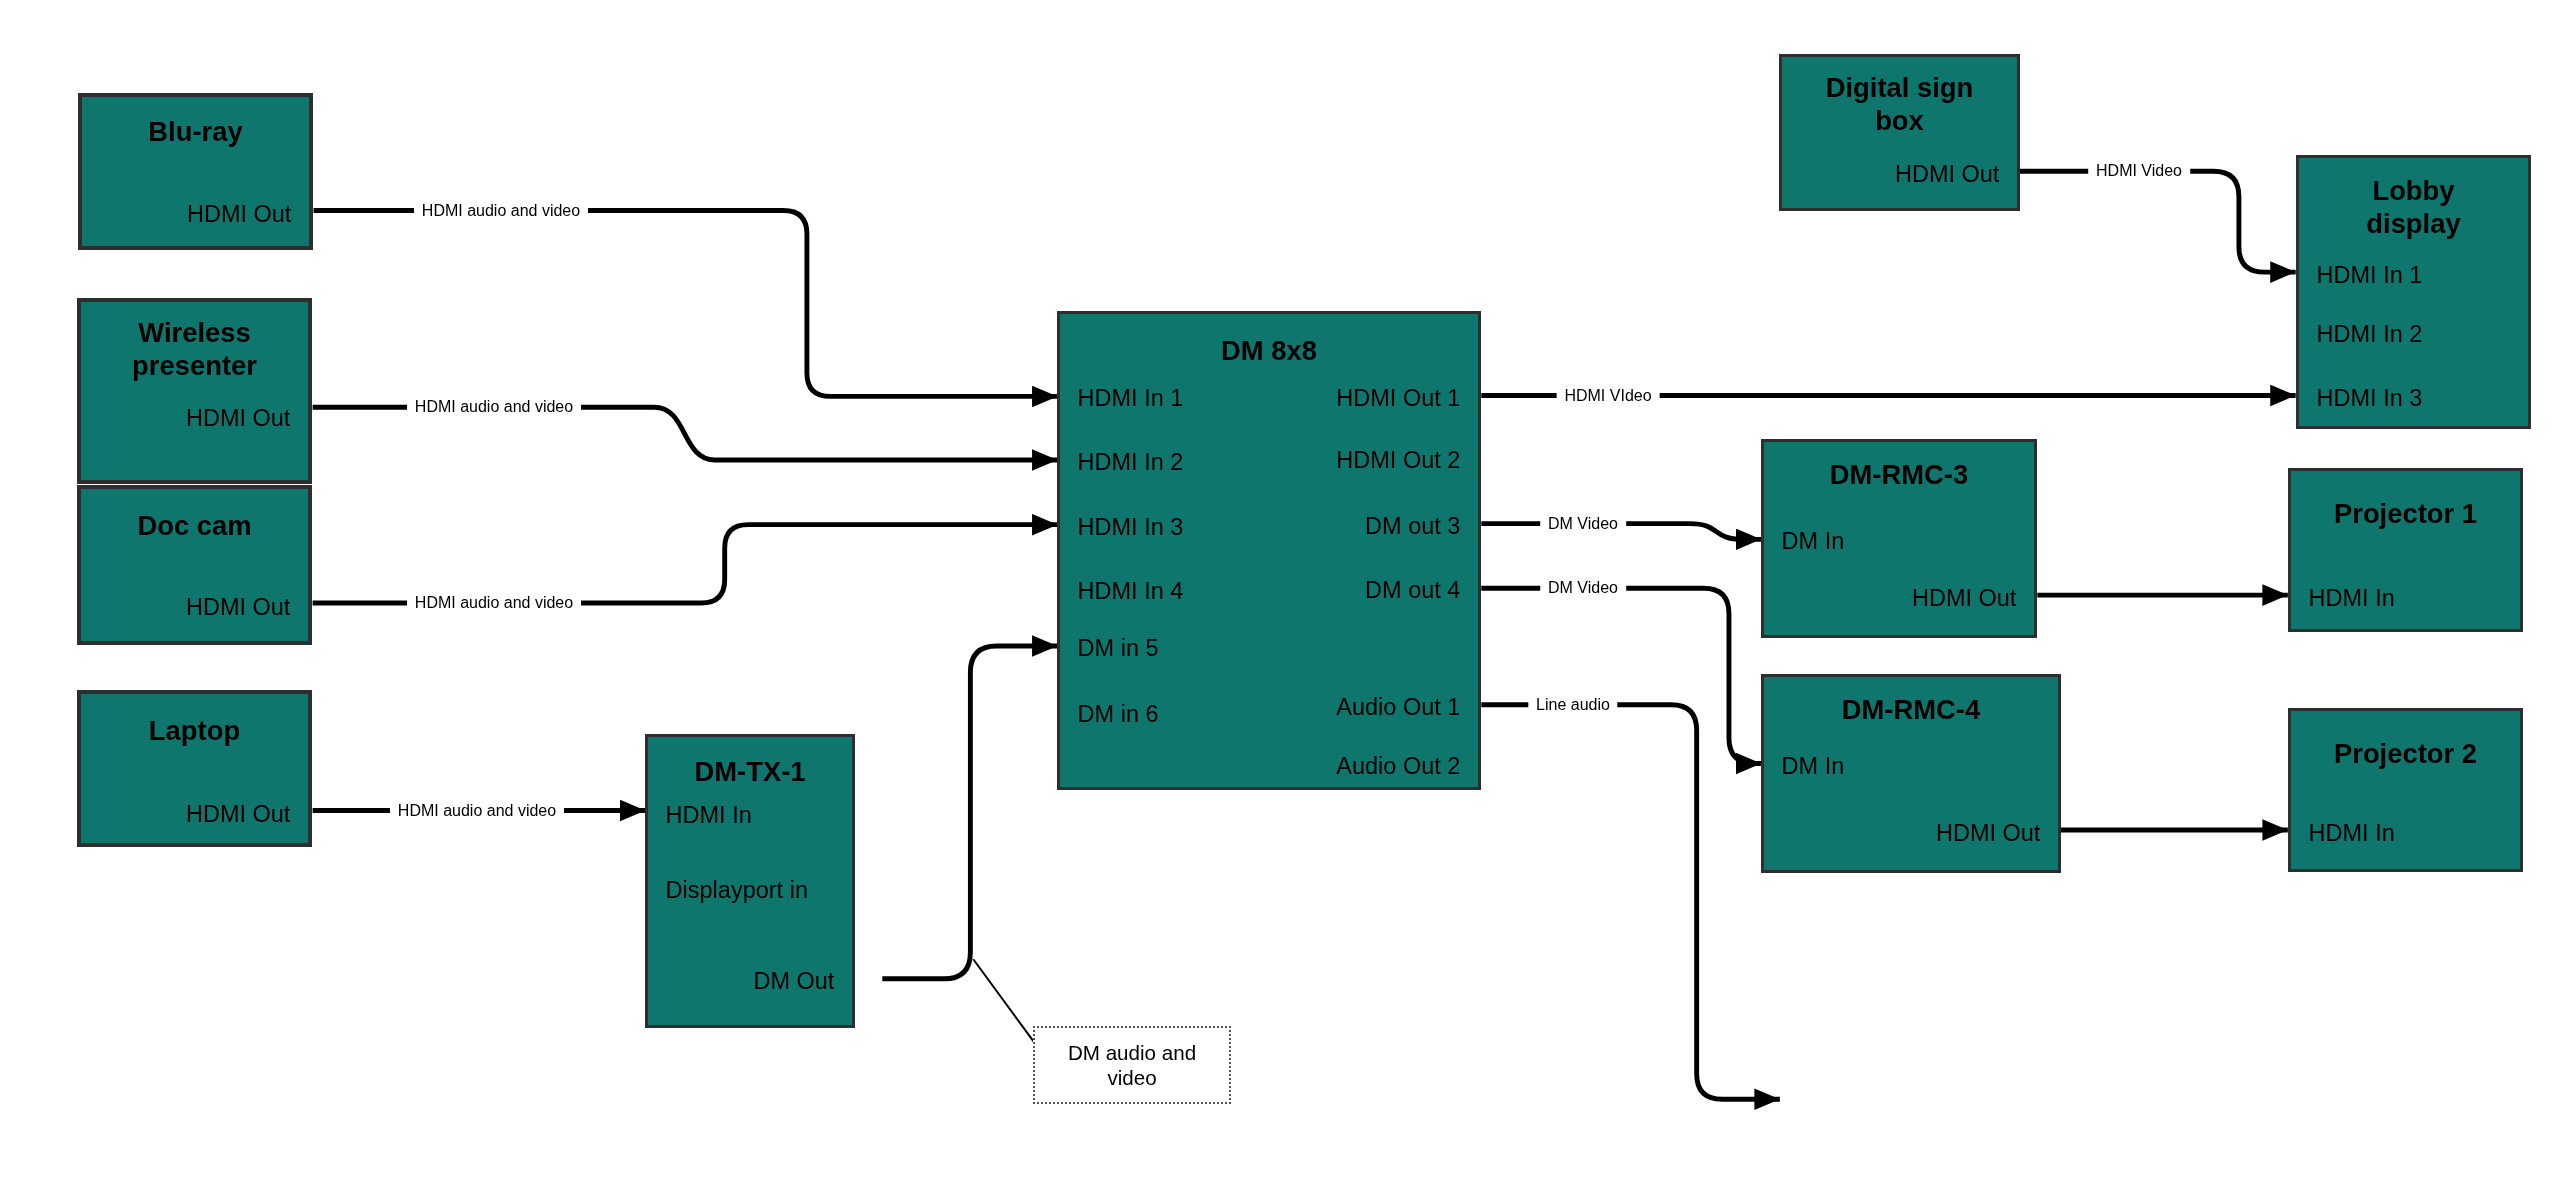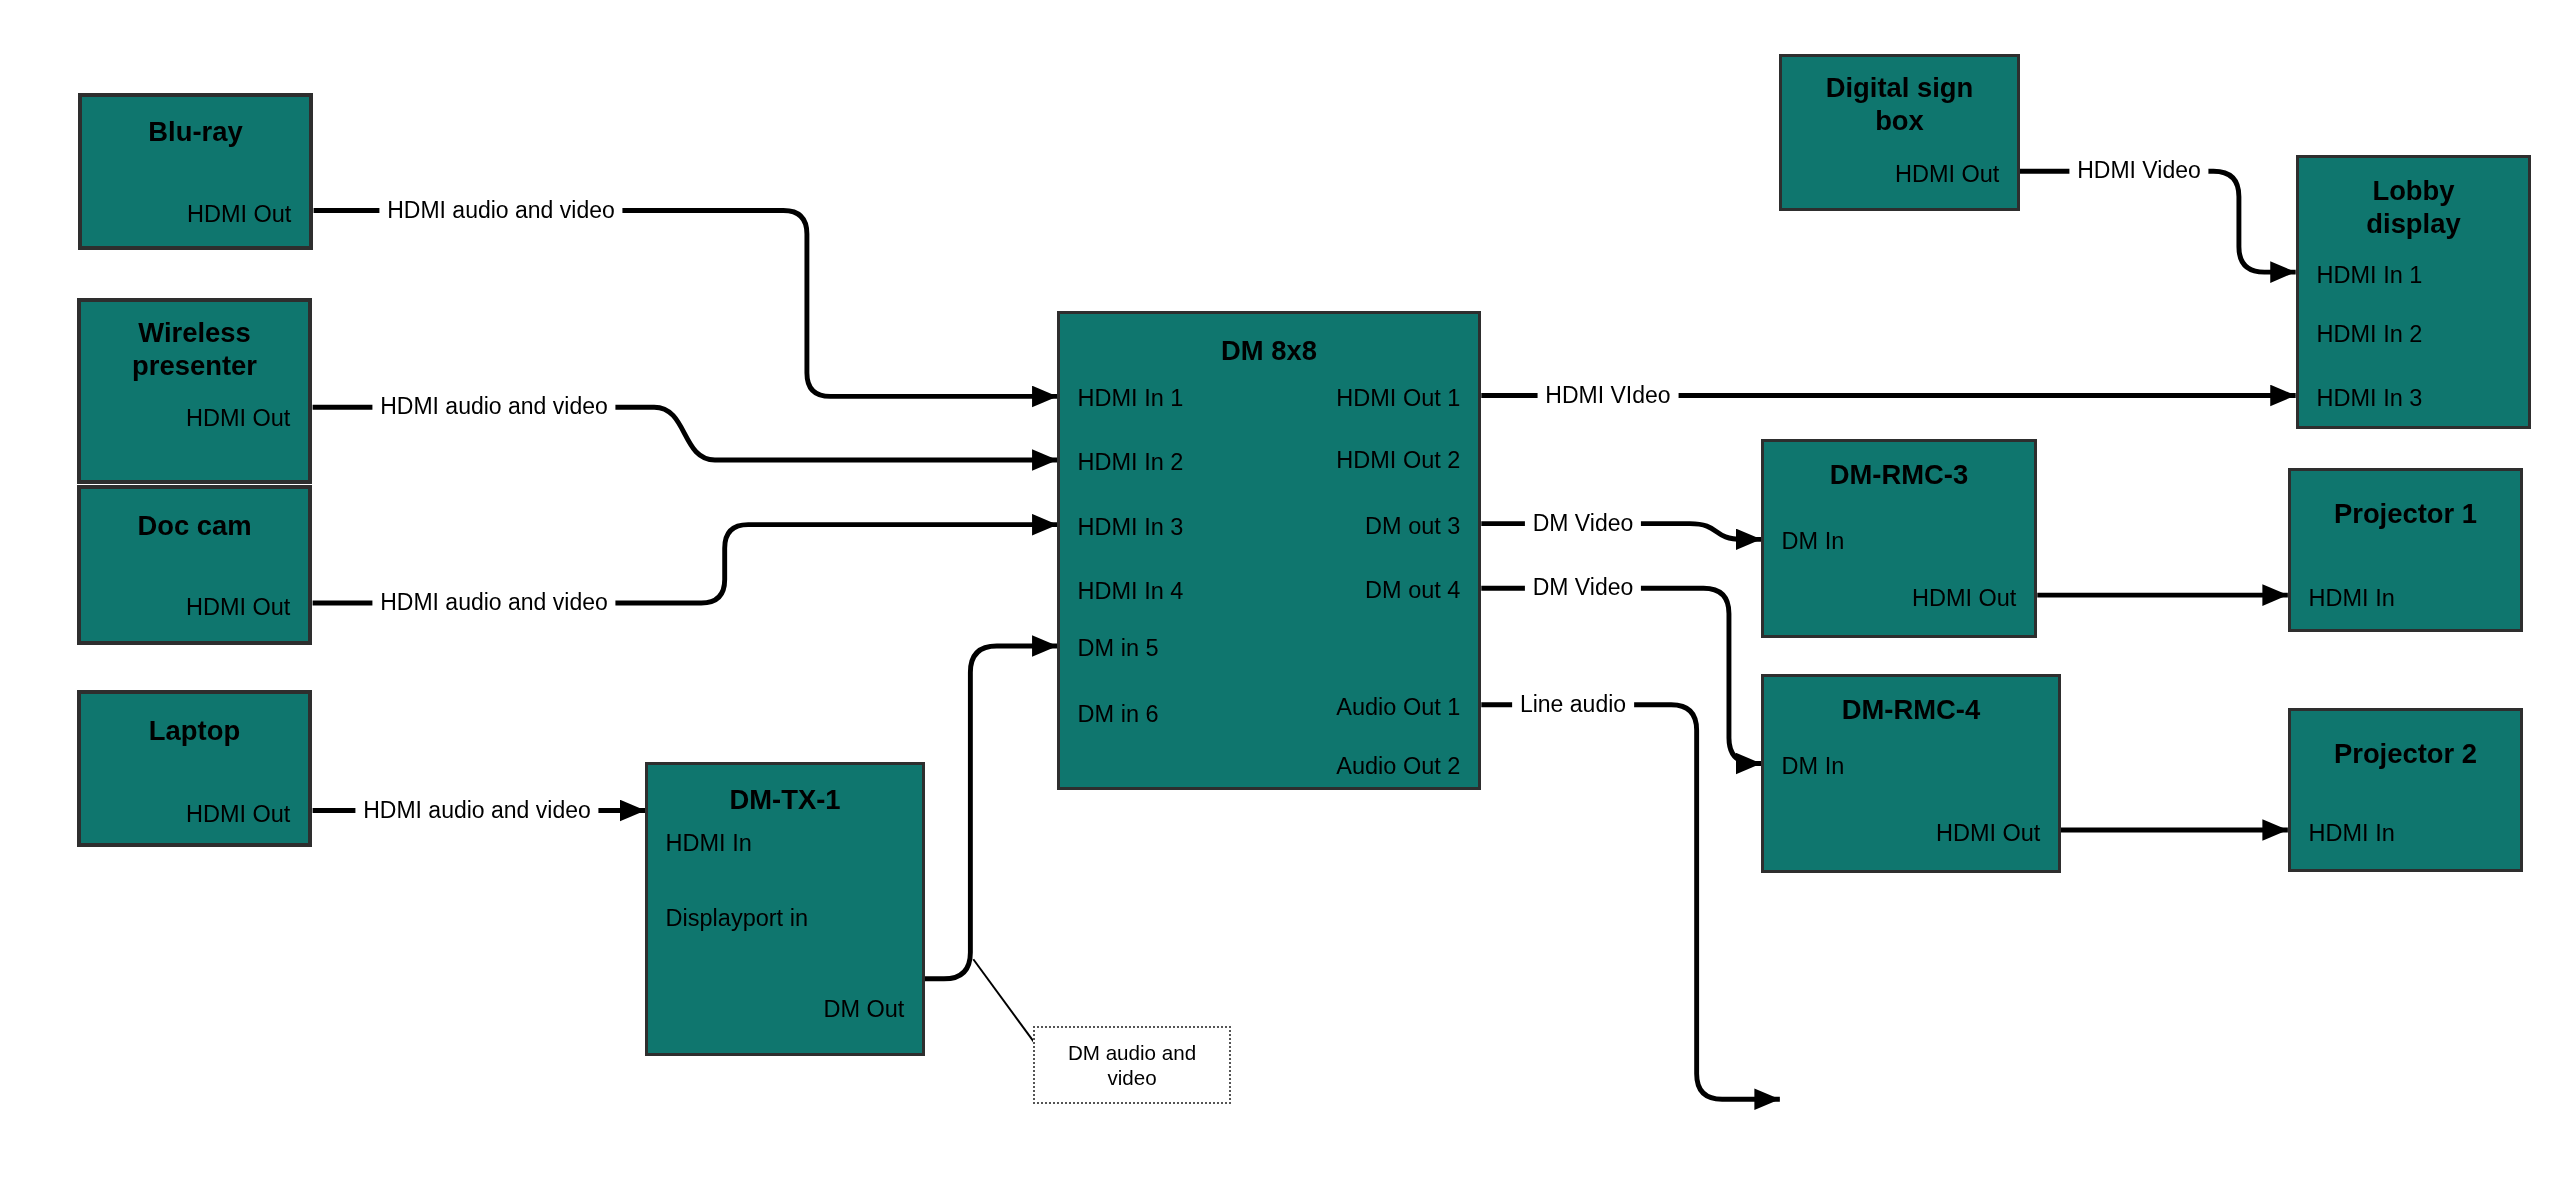--- a/index.html
+++ b/index.html
@@ -31,21 +31,21 @@
     position:absolute;
     font-size:23.5px;line-height:29px;
     white-space:nowrap;
   }
   .port.left{left:17.6px;}
   .port.right{right:17.6px;text-align:right;}
   .wire-label{
     position:absolute;
     transform:translate(-50%,-50%);
     background:#ffffff;
-    font-size:23px;line-height:27.4px;
+    font-size:16px;line-height:27.4px;
     padding:0 7.8px;
     white-space:nowrap;
     z-index:3;
     text-align:right;
   }
   .callout{
     position:absolute;
     left:1033px;top:1026px;width:198px;height:78px;
     border:2px dotted #555555;
     box-sizing:border-box;
@@ -54,21 +54,21 @@
     font-size:20.6px;line-height:25.5px;
     white-space:pre-line;
     background:#ffffff;
     z-index:2;
   }
   
   #n-bluray  {left:78px;  top:93px;  width:235px;height:157px;}
   #n-wireless{left:77px;  top:298px; width:235px;height:186px;}
   #n-doccam  {left:77px;  top:485px; width:235px;height:160px;}
   #n-laptop  {left:77px;  top:690px; width:235px;height:157px;}
-  #n-dmtx1   {left:645px; top:734px; width:280px;height:294px;margin-top:28px;}
+  #n-dmtx1   {left:645px; top:734px; width:210px;height:294px;}
   #n-dm8x8   {left:1057px;top:311px; width:424px;height:479px;}
   #n-signbox {left:1779px;top:54px;  width:241px;height:157px;}
   #n-lobby   {left:2296px;top:155px; width:235px;height:274px;padding-left:18px;}
   #n-rmc3    {left:1761px;top:439px; width:276px;height:199px;}
   #n-proj1   {left:2288px;top:468px; width:235px;height:164px;}
   #n-rmc4    {left:1761px;top:674px; width:300px;height:199px;}
   #n-proj2   {left:2288px;top:708px; width:235px;height:164px;}
   #n-amp     {left:1780px;top:979px;width:235px;height:166px;}
 </style>
 </head>

